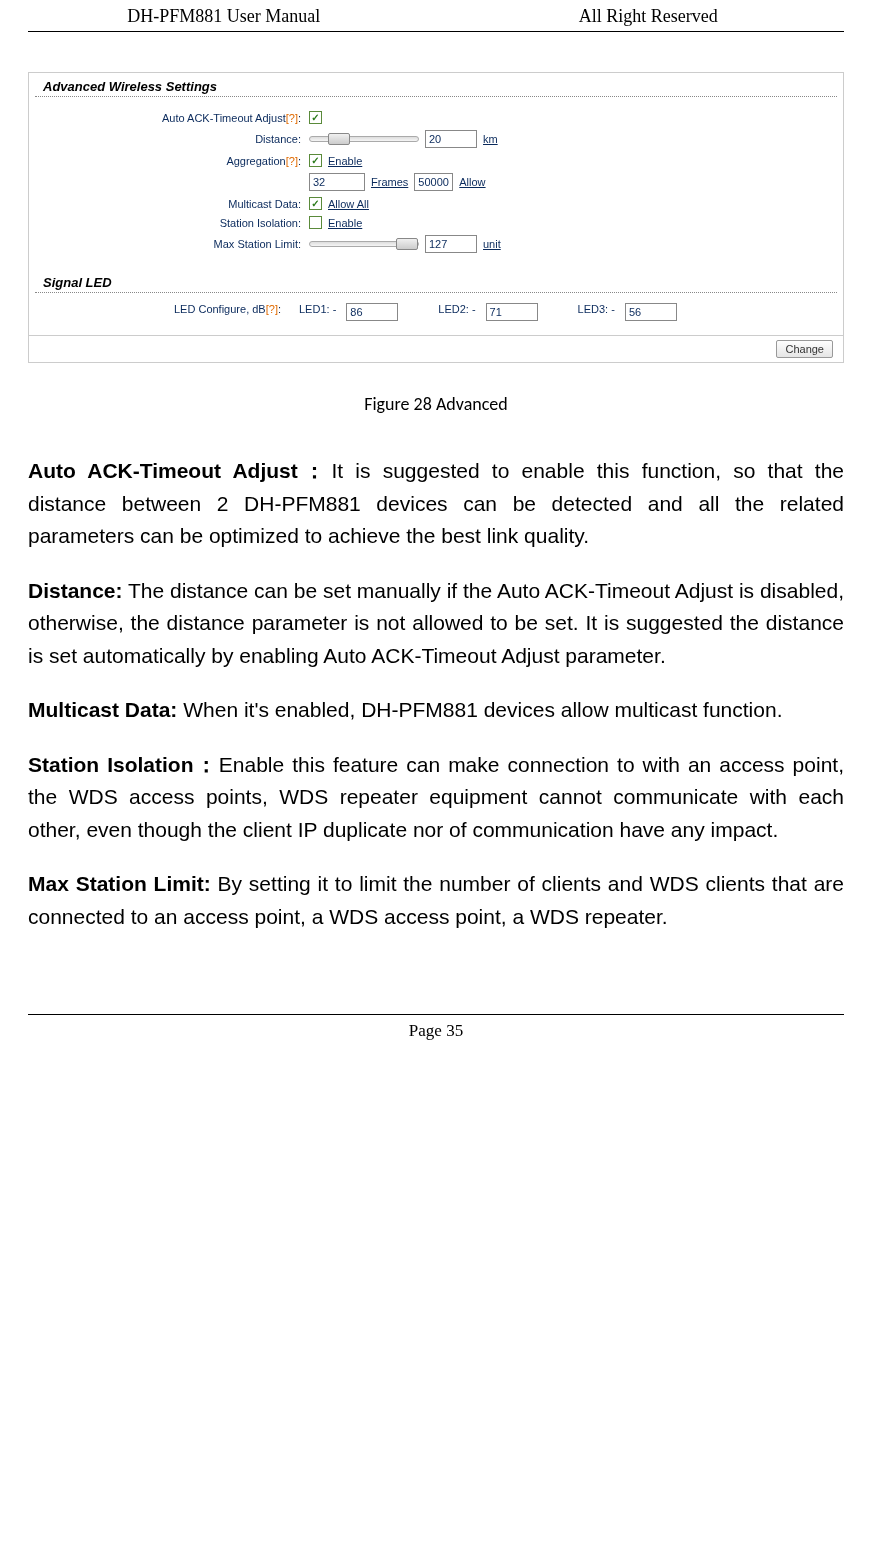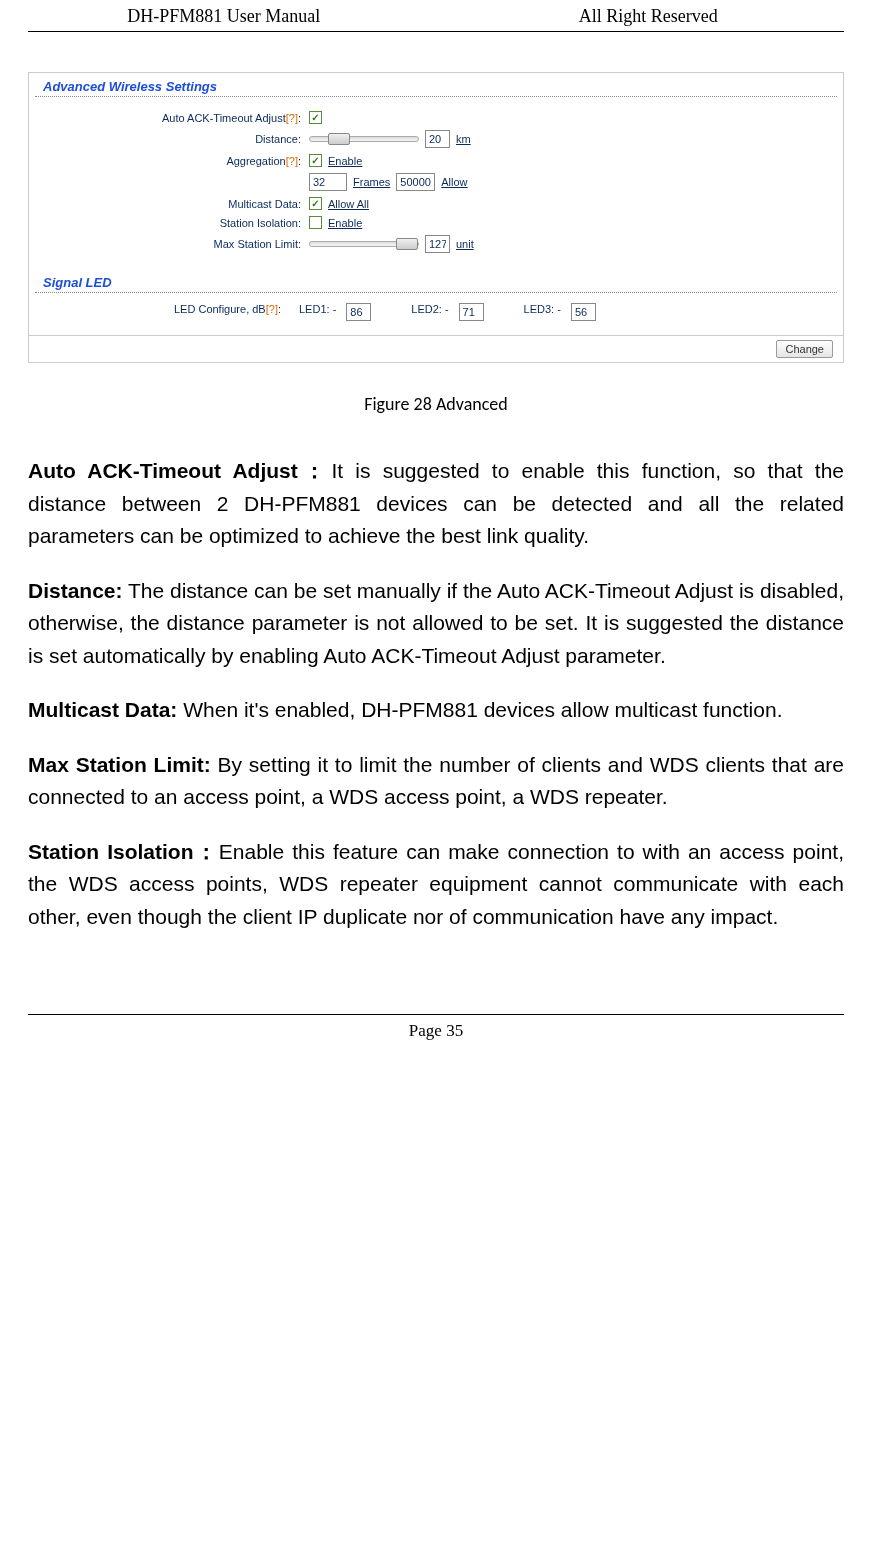--- a/index.html
+++ b/index.html
@@ -33,21 +33,21 @@
     .screenshot-container {
       margin: 40px 0 30px 0;
       border: 1px solid #ccc;
       padding: 0;
       font-family: Arial, sans-serif;
       font-size: 11px;
     }
     .section-title {
       font-weight: bold;
       font-style: italic;
-      color: #1d4ed8;
+      color: #000000;
       font-size: 13px;
       padding: 6px 8px 2px 8px;
       border-bottom: 1px dotted #888;
       margin: 0 6px;
     }
     .settings-body {
       padding: 8px 20px 10px 20px;
     }
     .setting-row {
       display: flex;
@@ -93,21 +93,21 @@
     .slider-thumb {
       position: absolute;
       top: -4px;
       width: 22px;
       height: 12px;
       background: linear-gradient(to bottom, #f0f0f0, #ccc);
       border: 1px solid #888;
       border-radius: 2px;
     }
     .small-input {
-      width: 25px;
+      width: 52px;
       height: 18px;
       border: 1px solid #888;
       font-size: 11px;
       padding: 0 3px;
       color: #0a2a5c;
       text-align: left;
     }
     .unit-text {
       color: #0a2a5c;
       font-size: 11px;
@@ -206,21 +206,21 @@
         <div class="setting-label">Aggregation<span class="qmark">[?]</span>:</div>
         <div class="setting-control">
           <span class="checkbox checked"></span>
           <span class="unit-text">Enable</span>
         </div>
       </div>
 
       <div class="setting-row">
         <div class="setting-label"></div>
         <div class="setting-control">
-          <input class="small-input" style="width: 38px;" value="32">
+          <input class="small-input" style="width: 56px;" value="32">
           <span class="unit-text">Frames</span>
           <input class="small-input" style="width: 39px;" value="50000">
           <span class="unit-text">Allow</span>
         </div>
       </div>
 
       <div class="setting-row">
         <div class="setting-label">Multicast Data:</div>
         <div class="setting-control">
           <span class="checkbox checked"></span>
@@ -277,22 +277,22 @@
   <p class="body-text">
     <span class="bold">Distance:</span><span> The distance can be set manually if the Auto ACK-Timeout Adjust is disabled, otherwise, the distance parameter is not allowed to be set. It is suggested the distance is set automatically by enabling Auto ACK-Timeout Adjust parameter.</span>
   </p>
 
 
   <p class="body-text">
     <span class="bold">Multicast Data: </span><span> When it's enabled, DH-PFM881 devices allow multicast function.</span>
   </p>
 
   <p class="body-text">
+    <span class="bold">Station Isolation：</span><span>Enable this feature can make connection to with an access point, the WDS access points, WDS repeater equipment cannot communicate with each other, even though the client IP duplicate nor of communication have any impact.</span>
+  </p>
+
+  <p class="body-text">
     <span class="bold">Max Station Limit: </span><span> By setting it to limit the number of clients and WDS clients that are connected to an access point, a WDS access point, a WDS repeater.</span>
   </p>
 
-  <p class="body-text">
-    <span class="bold">Station Isolation：</span><span>Enable this feature can make connection to with an access point, the WDS access points, WDS repeater equipment cannot communicate with each other, even though the client IP duplicate nor of communication have any impact.</span>
-  </p>
-
   <div class="footer">Page 35</div>
 
 </div>
 
 </body></html>

